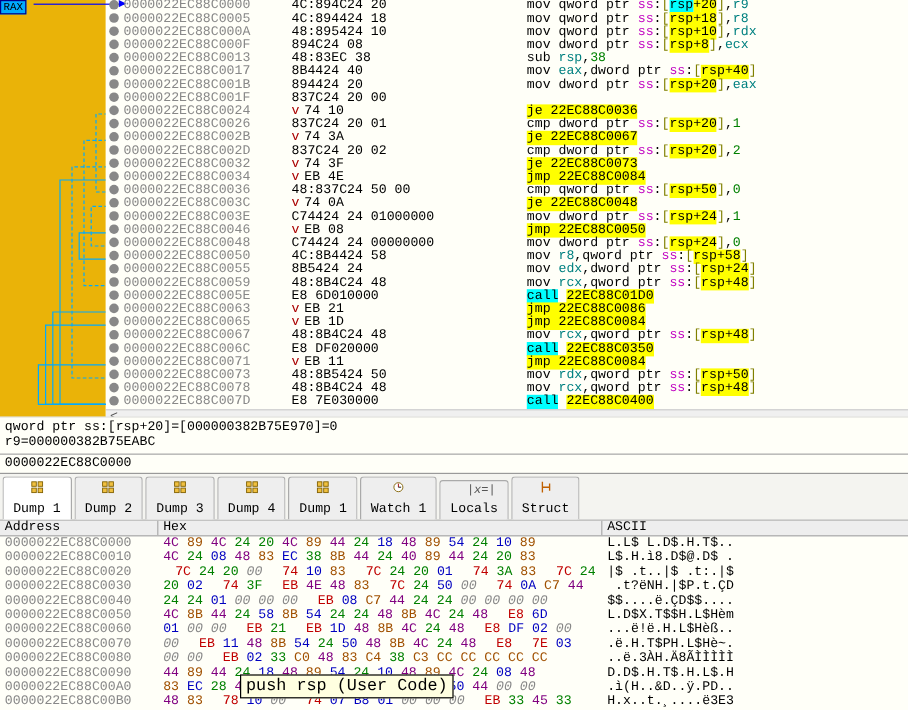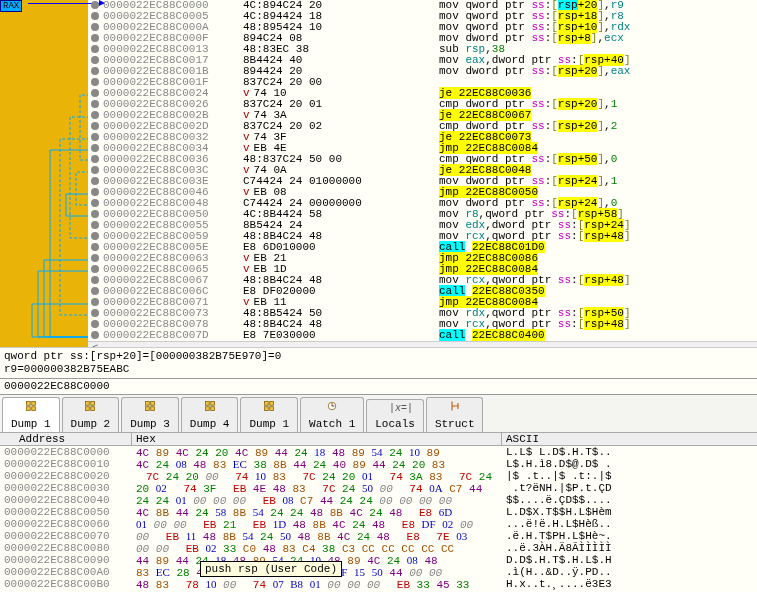--- a/index.html
+++ b/index.html
@@ -154,45 +154,45 @@
   }
   .dump-panel {
     padding: 0;
   }
   .dump-header {
     display: flex;
     background: #eee;
     border-bottom: 1px solid #aaa;
     font-size: 11px;
   }
-  .dump-h-addr { width: 132px; padding-left: 19px; border-right: 1px solid #aaa;}
+  .dump-h-addr { width: 132px; padding-left: 4px; border-right: 1px solid #aaa;}
   .dump-h-hex { width: 370px; padding-left: 4px; border-right: 1px solid #aaa;}
   .dump-h-asc { padding-left: 4px; }
   .dump-row {
     display: flex;
     font-size: 11px;
     line-height: 12px;
     height: 12px;
   }
   .dump-addr { width: 132px; padding-left: 4px; color: #888;}
   .dump-hex { width: 370px; padding-left: 4px; letter-spacing: 0;}
   .dump-hex span { margin-right: 0; }
   .dump-asc { padding-left: 4px; color: #000; white-space: pre;}
   .b0 { color: #888; font-style: italic; } 
-  .b1 { color: #0000c0; font-family: Liberation Serif, serif; } 
+  .b1 { color: #0000c0; } 
   .b2 { color: #800080; } 
   .b3 { color: #a05000; } 
   .b4 { color: #c00000; margin-left: 10px; } 
   .b5 { color: #008000; margin-top: 20px; } 
   .tooltip {
     position: absolute;
     background: #ffffe0;
     border: 1px solid #000;
     padding: 1px 4px;
-    font-size: 11px;
+    font-size: 14px;
   }
   .dump-rows { position: relative; }
 </style>
 </head>
 <body>
 
 <div class="top-panel">
   <div class="arrow-col">
     <span class="rax-marker">RAX</span>
     <div class="rax-arrow"></div>

